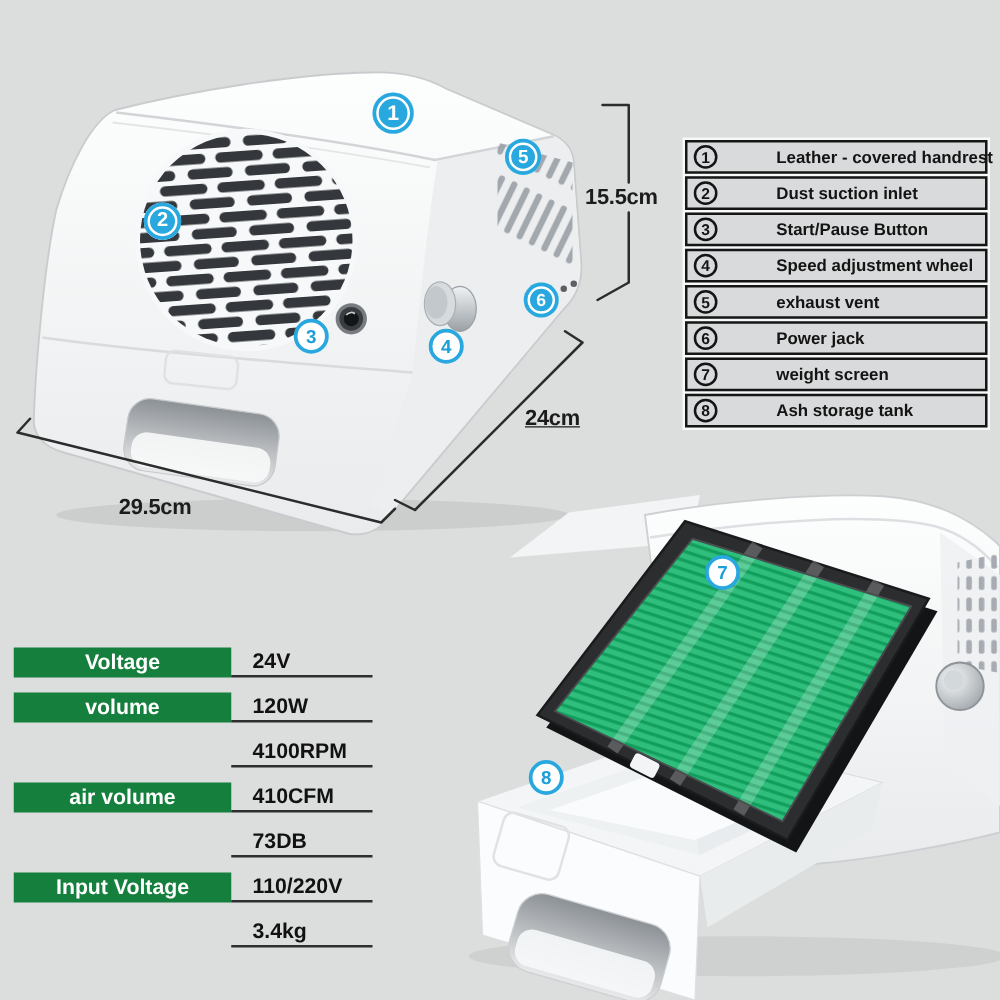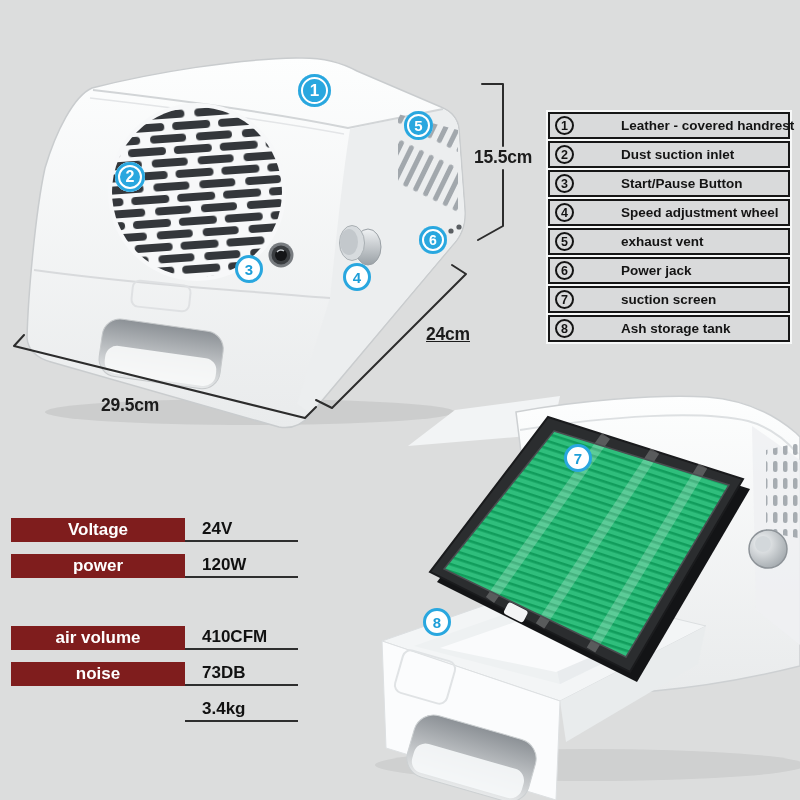--- a/index.html
+++ b/index.html
@@ -9,37 +9,37 @@
 
   
   .badge{position:absolute;border-radius:50%;display:flex;align-items:center;justify-content:center;
          font-weight:bold;z-index:6;box-sizing:border-box;line-height:1;}
   .badge-blue{background:#29a7df;color:#ffffff;
               box-shadow:inset 0 0 0 3px #29a7df, inset 0 0 0 5px #ffffff;}
   .badge-white{background:#ffffff;border:3px solid #29a7df;color:#1d9ed8;}
 
   
   .dim{position:absolute;font-weight:bold;color:#1c1c1c;font-size:17.5px;z-index:5;
-       text-align:center;letter-spacing:-0.2px;}
+       text-align:left;letter-spacing:-0.2px;}
 
   
   .features{position:absolute;left:546px;top:110px;width:246px;background:#f7f8f8;
             padding:2px;box-sizing:border-box;z-index:5;}
   .feat-row{height:27px;margin-bottom:2px;border:2px solid #161616;background:#d9dadb;
             box-sizing:border-box;display:flex;align-items:center;}
   .feat-row:last-child{margin-bottom:0;}
   .feat-num{width:19px;height:19px;margin-left:5px;border:2px solid #141414;border-radius:50%;
             box-sizing:border-box;display:flex;align-items:center;justify-content:center;
             font-size:12.5px;font-weight:bold;color:#141414;flex:0 0 auto;background:transparent;}
   .feat-label{margin-left:14px;font-size:13.5px;font-weight:bold;color:#141414;white-space:nowrap;padding-left:33px;}
 
   
   .specs{position:absolute;left:0;top:518px;width:310px;z-index:5;}
   .spec-row{position:relative;height:24px;margin-bottom:12px;}
-  .spec-label{position:absolute;left:11px;top:0;width:174px;height:24px;background:#7f1d1d;
+  .spec-label{position:absolute;left:11px;top:0;width:174px;height:24px;background:#15803d;
               color:#ffffff;font-size:17px;font-weight:bold;text-align:center;line-height:24px;}
   .spec-value{position:absolute;left:185px;top:-2px;width:113px;height:26px;border-bottom:2px solid #2e2e2e;
               color:#111111;font-size:17px;font-weight:bold;line-height:26px;padding-left:17px;
               box-sizing:border-box;}
 </style>
 </head>
 <body>
 
 <div class="stage">
 
@@ -208,45 +208,49 @@
     <div class="feat-row">
       <span class="feat-num">5</span>
       <span class="feat-label">exhaust vent</span>
     </div>
     <div class="feat-row">
       <span class="feat-num">6</span>
       <span class="feat-label">Power jack</span>
     </div>
     <div class="feat-row">
       <span class="feat-num">7</span>
-      <span class="feat-label">suction screen</span>
+      <span class="feat-label">weight screen</span>
     </div>
     <div class="feat-row">
       <span class="feat-num">8</span>
       <span class="feat-label">Ash storage tank</span>
     </div>
   </div>
 
   <div class="specs">
     <div class="spec-row">
       <div class="spec-label">Voltage</div>
       <div class="spec-value">24V</div>
     </div>
     <div class="spec-row">
-      <div class="spec-label">power</div>
+      <div class="spec-label">volume</div>
       <div class="spec-value">120W</div>
     </div>
     <div class="spec-row">
+      <div class="spec-value">4100RPM</div>
     </div>
     <div class="spec-row">
       <div class="spec-label">air volume</div>
       <div class="spec-value">410CFM</div>
     </div>
     <div class="spec-row">
-      <div class="spec-label">noise</div>
       <div class="spec-value">73DB</div>
     </div>
     <div class="spec-row">
+      <div class="spec-label">Input Voltage</div>
+      <div class="spec-value">110/220V</div>
+    </div>
+    <div class="spec-row">
       <div class="spec-value">3.4kg</div>
     </div>
   </div>
 
 </div>
 
 </body></html>

